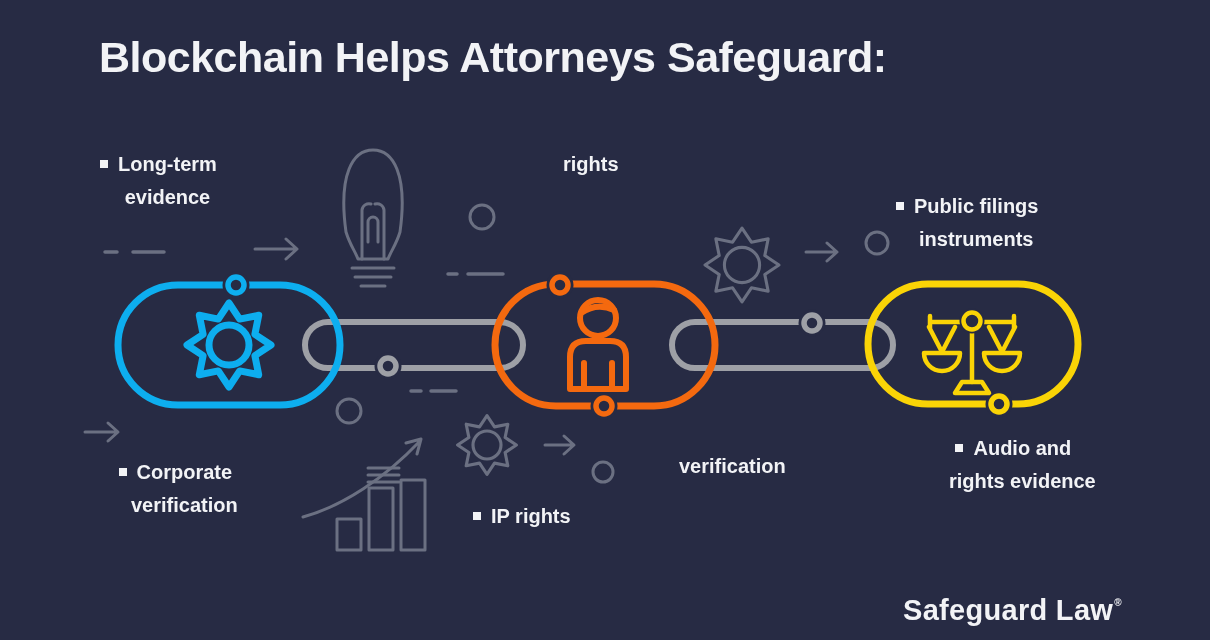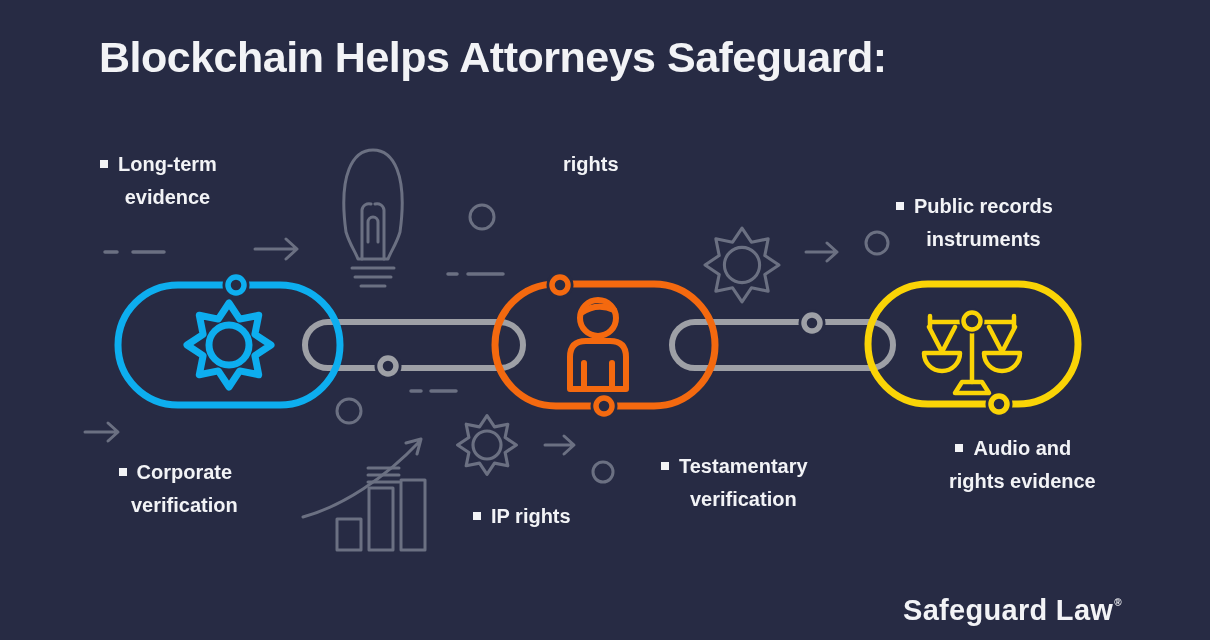--- a/index.html
+++ b/index.html
@@ -156,32 +156,31 @@
   </svg>
 
   <div class="label" style="left:100px;top:148px">
     <div class="l1"><span class="bullet"></span><span>Long-term</span></div>
     <div class="l2">evidence</div>
   </div>
   <div class="label" style="left:545px;top:148px">
     <div class="l2">rights</div>
   </div>
   <div class="label" style="left:896px;top:190px">
-    <div class="l1"><span class="bullet"></span><span>Public records</span></div>
+    <div class="l1"><span class="bullet"></span><span>Public filings</span></div>
     <div class="l2">instruments</div>
   </div>
   <div class="label" style="left:113px;top:456px">
     <div class="l1"><span class="bullet"></span><span>Corporate</span></div>
     <div class="l2">verification</div>
   </div>
   <div class="label" style="left:473px;top:500px">
     <div class="l1"><span class="bullet"></span><span>IP rights</span></div>
   </div>
   <div class="label" style="left:661px;top:450px">
-    <div class="l1"><span class="bullet"></span><span>Testamentary</span></div>
     <div class="l2">verification</div>
   </div>
   <div class="label" style="left:931px;top:432px">
     <div class="l1"><span class="bullet"></span><span>Audio and</span></div>
     <div class="l2">rights evidence</div>
   </div>
 
   <div class="footer">
     <span>Safeguard Law</span><span class="mark">®</span>
   </div>

